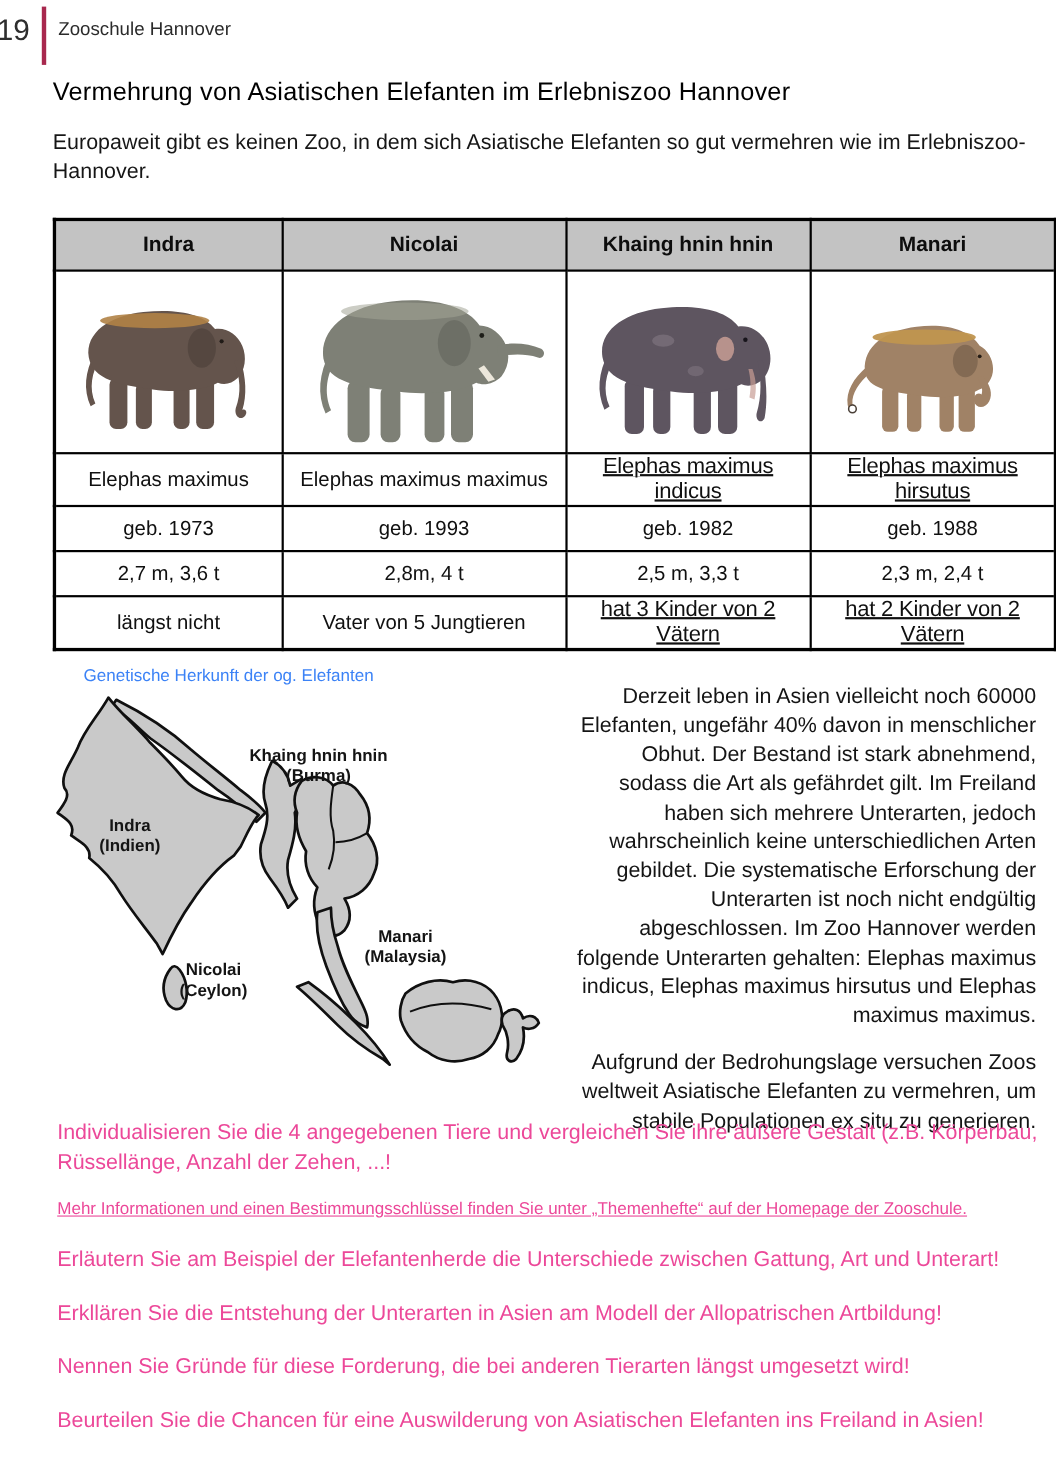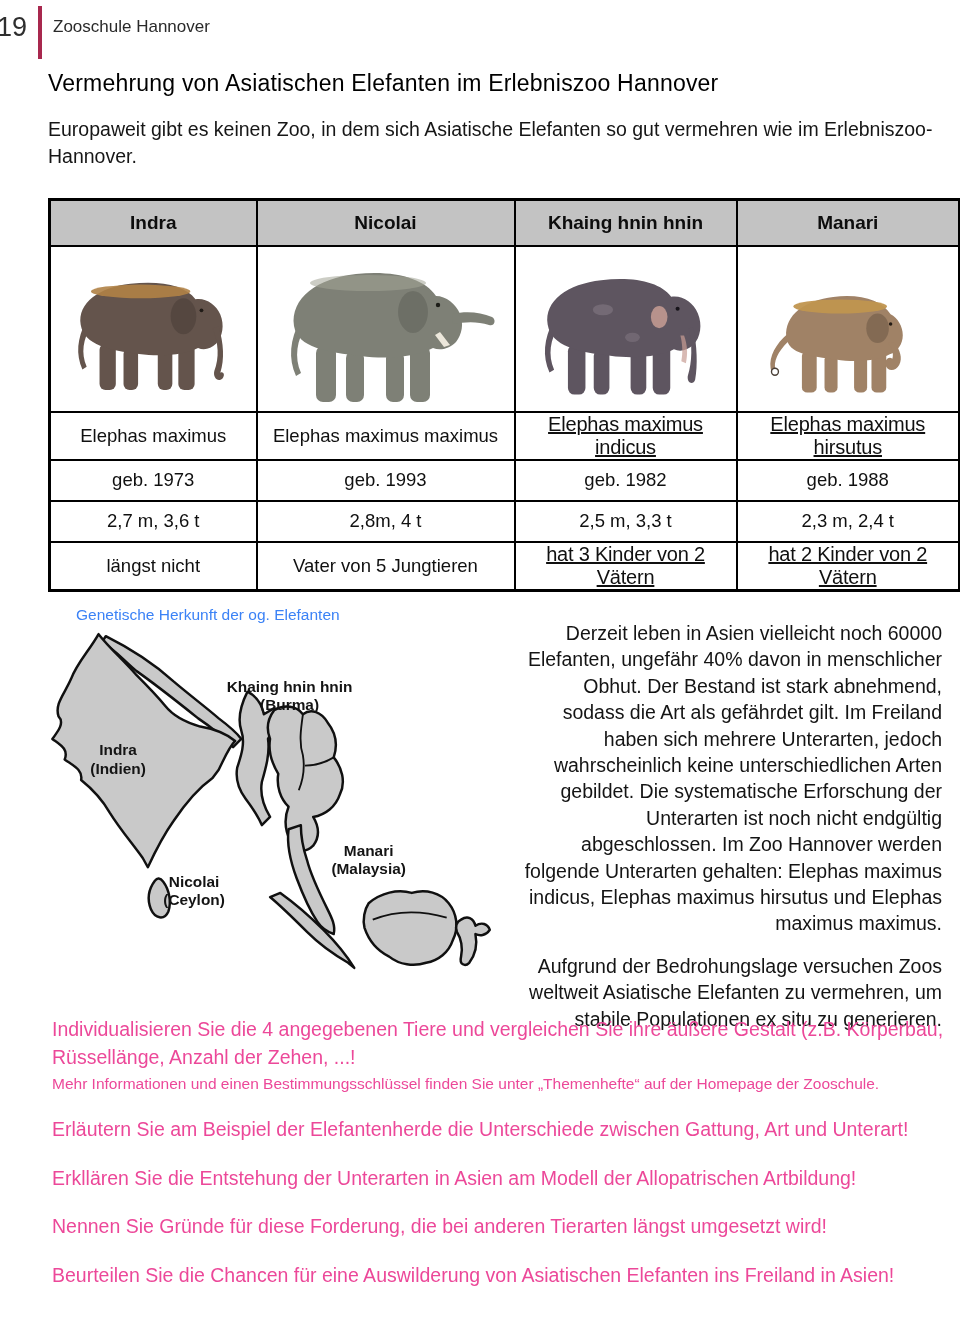--- a/index.html
+++ b/index.html
@@ -25,21 +25,21 @@
   .map-caption { position:absolute; left:48px; top:606px; font-size:15.5px; color:#3b82f6;margin-left:28px; }
   svg.map { position:absolute; left:42px; top:628px; }
   svg.map .land  { stroke:#101010; stroke-width:2.4; stroke-linejoin:round; }
   svg.map .bline { fill:none; stroke:#101010; stroke-width:1.8; }
   svg.map text { font-size:15px; font-weight:bold; fill:#141414; text-anchor:middle; font-family:"Liberation Sans",sans-serif; }
 
   .info { position:absolute; left:505px; top:604px; width:453px; font-size:19.5px; line-height:26.4px; color:#141414; }
   .info p { margin:16px;text-align:right; }
 
   .tasks { position:absolute; left:52px; top:1016px; width:902px; font-size:19.5px; line-height:27.5px; color:#ec4899; }
-  .tasks .note { font-size:15.5px; line-height:22px; margin-top:2px; }
+  .tasks .note { font-size:15.5px; line-height:22px; margin-top:18px;text-decoration:underline; }
   .tasks .t { margin-top:21px; }
 </style>
 </head>
 <body>
 
 <div>
 
   <div class="pagenum">19</div>
   <div class="rule"></div>
   <div class="brand">Zooschule Hannover</div>

